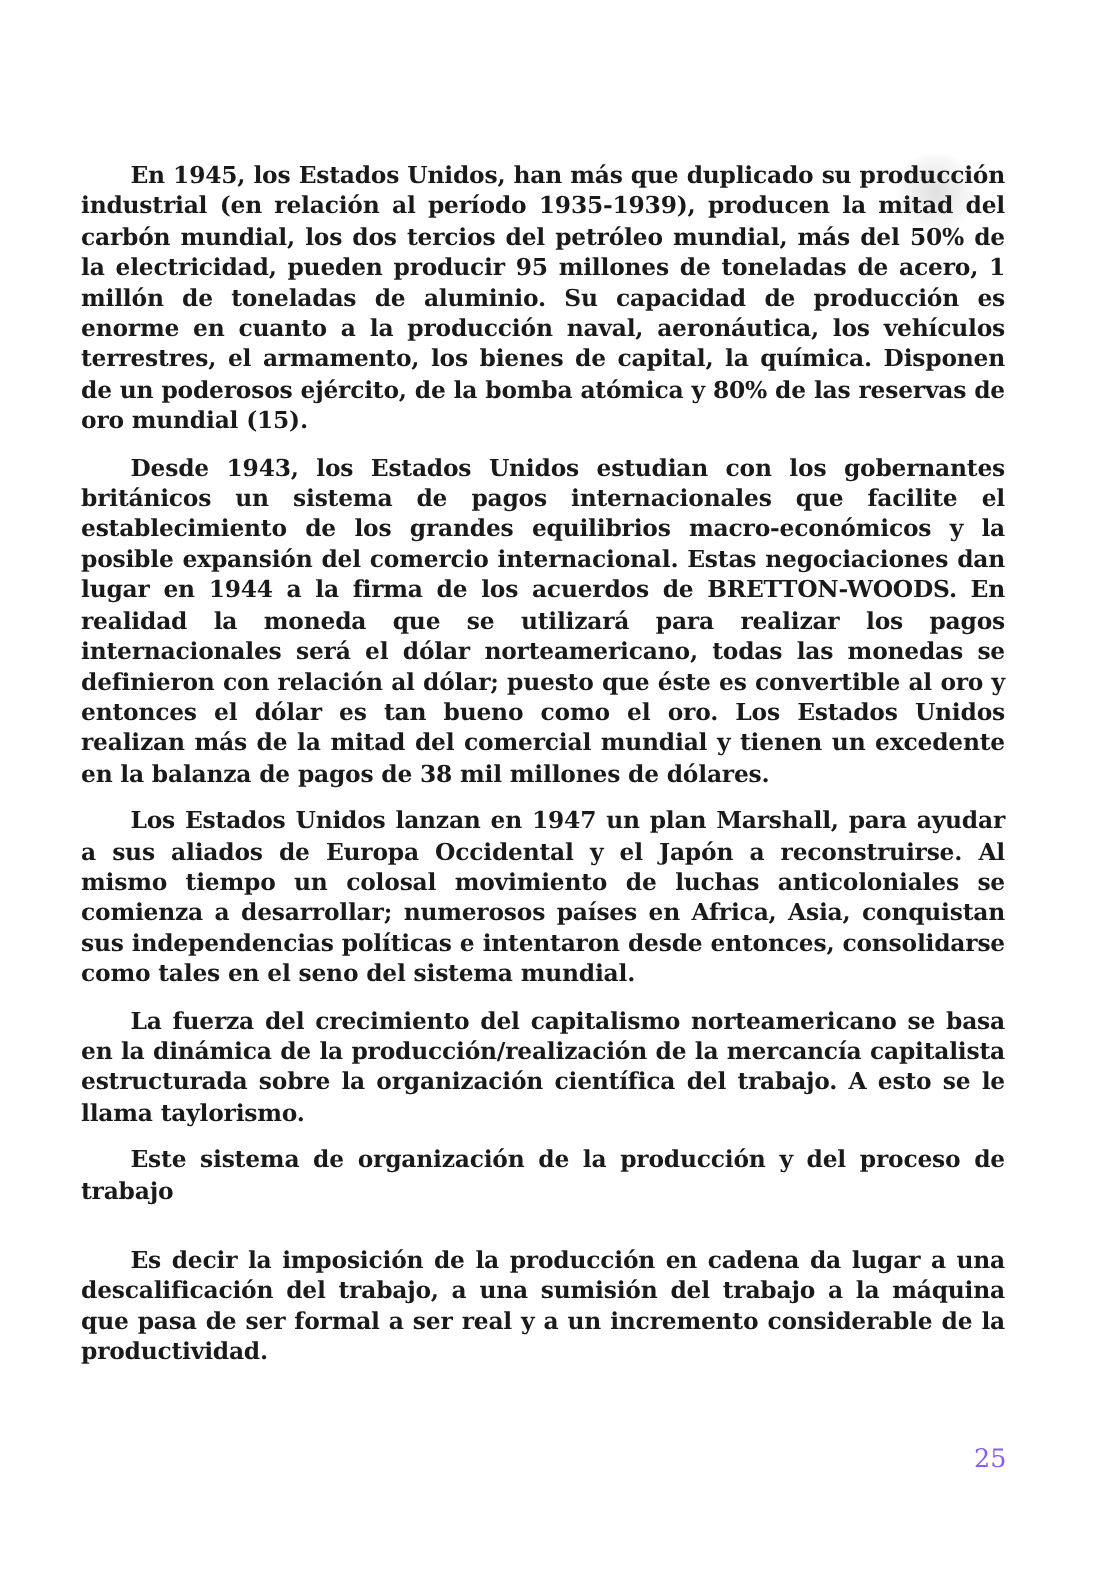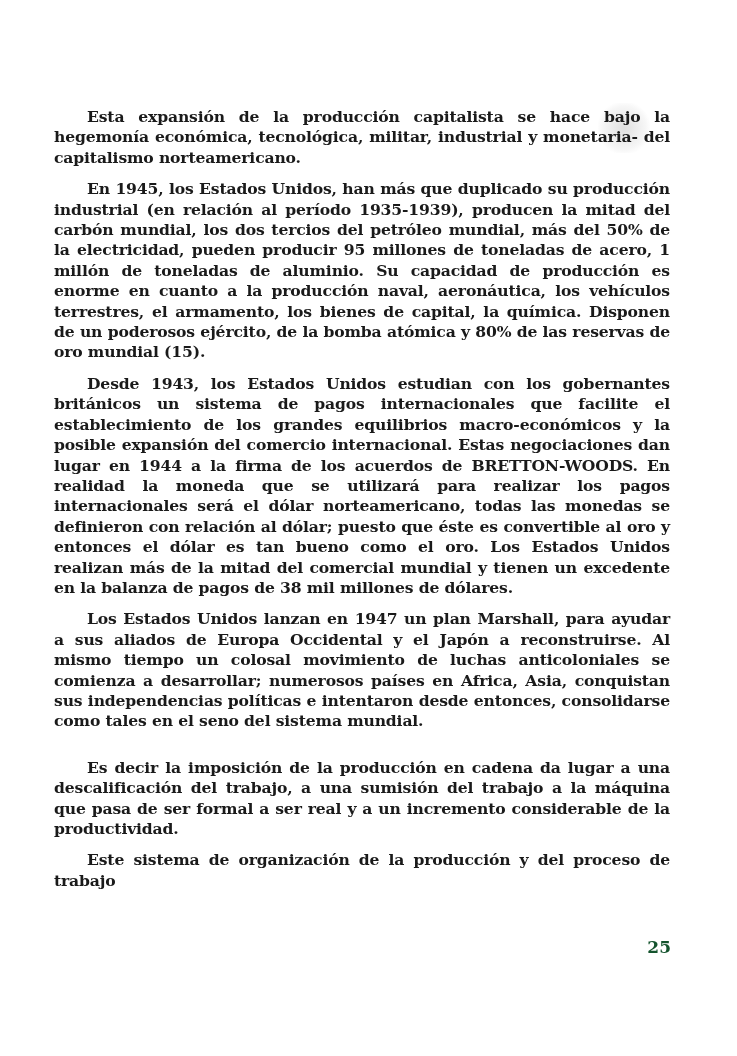--- a/index.html
+++ b/index.html
@@ -14,41 +14,41 @@
     line-height: 20.4px;
     color: #1a1a1a;
     text-align: justify;
     font-weight: 600;
   }
   .para { margin: 0 0 11px 0; text-indent: 33px; letter-spacing: -0.15px; }
   .para.gap { margin-top: 26px; }
   .page-number {
     position: absolute;
     right: 66px;
-    top: 937px;
+    top: 963px;
     font-family: "DejaVu Serif", "Liberation Serif", serif;
     font-size: 17px;
-    font-weight: 700;
-    color: #14532d;
+    font-weight: 400;
+    color: #8b5cf6;
   }
   .smudge {
     position: absolute;
     left: 598px; top: 103px;
     width: 52px; height: 50px;
     background: radial-gradient(circle, rgba(80,80,80,0.18) 0%, rgba(80,80,80,0.05) 60%, rgba(255,255,255,0) 75%);
     pointer-events: none;
   }
 </style>
 </head>
 <body>
 
 <div class="smudge"></div>
 
 <div class="page">
-  <p class="para">Esta expansión de la producción capitalista se hace bajo la hegemonía económica, tecnológica, militar, industrial y monetaria- del capitalismo norteamericano.</p>
   <p class="para">En 1945, los Estados Unidos, han más que duplicado su producción industrial (en relación al período 1935-1939), producen la mitad del carbón mundial, los dos tercios del petróleo mundial, más del 50% de la electricidad, pueden producir 95 millones de toneladas de acero, 1 millón de toneladas de aluminio. Su capacidad de producción es enorme en cuanto a la producción naval, aeronáutica, los vehículos terrestres, el armamento, los bienes de capital, la química. Disponen de un poderosos ejército, de la bomba atómica y 80% de las reservas de oro mundial (15).</p>
   <p class="para">Desde 1943, los Estados Unidos estudian con los gobernantes británicos un sistema de pagos internacionales que facilite el establecimiento de los grandes equilibrios macro-económicos y la posible expansión del comercio internacional. Estas negociaciones dan lugar en 1944 a la firma de los acuerdos de BRETTON-WOODS. En realidad la moneda que se utilizará para realizar los pagos internacionales será el dólar norteamericano, todas las monedas se definieron con relación al dólar; puesto que éste es convertible al oro y entonces el dólar es tan bueno como el oro. Los Estados Unidos realizan más de la mitad del comercial mundial y tienen un excedente en la balanza de pagos de 38 mil millones de dólares.</p>
   <p class="para">Los Estados Unidos lanzan en 1947 un plan Marshall, para ayudar a sus aliados de Europa Occidental y el Japón a reconstruirse. Al mismo tiempo un colosal movimiento de luchas anticoloniales se comienza a desarrollar; numerosos países en Africa, Asia, conquistan sus independencias políticas e intentaron desde entonces, consolidarse como tales en el seno del sistema mundial.</p>
+  <p class="para">La fuerza del crecimiento del capitalismo norteamericano se basa en la dinámica de la producción/realización de la mercancía capitalista estructurada sobre la organización científica del trabajo. A esto se le llama taylorismo.</p>
+  <p class="para">Este sistema de organización de la producción y del proceso de trabajo</p>
   <p class="para gap">Es decir la imposición de la producción en cadena da lugar a una descalificación del trabajo, a una sumisión del trabajo a la máquina que pasa de ser formal a ser real y a un incremento considerable de la productividad.</p>
-  <p class="para">Este sistema de organización de la producción y del proceso de trabajo</p>
 </div>
 
 <div class="page-number">25</div>
 
 </body></html>

